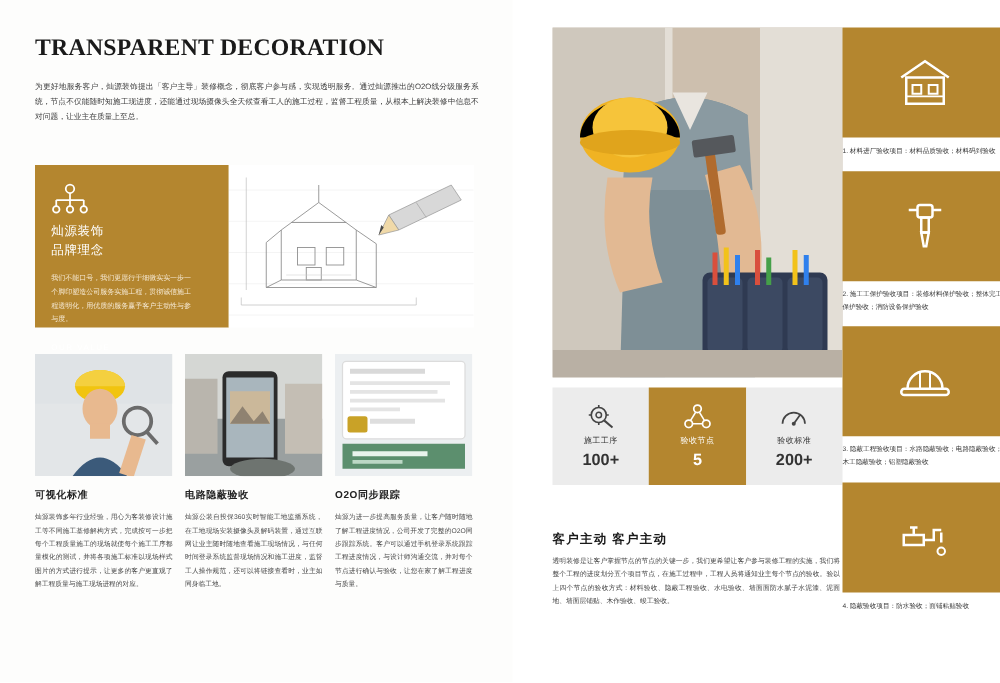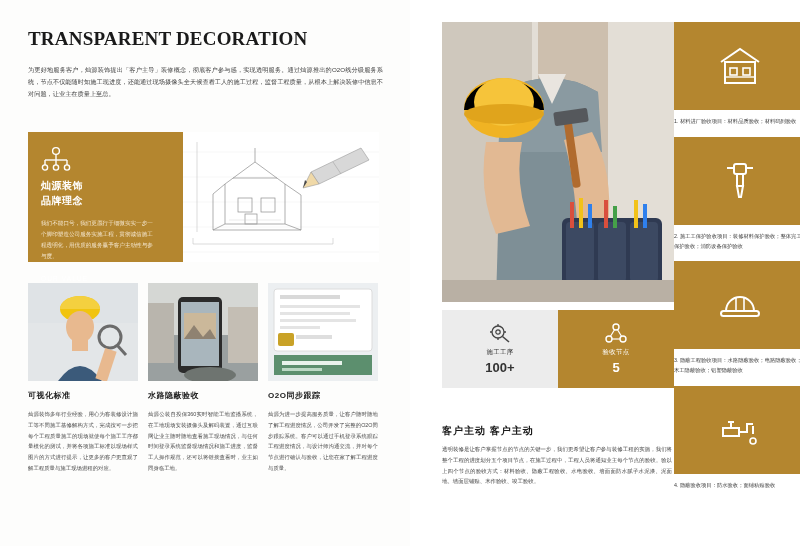--- a/index.html
+++ b/index.html
@@ -54,21 +54,21 @@
     background: #b4862f;
     padding: 14px 13px;
     color: #fff;
   }
   .banner-icon {
     width: 30px; height: 26px;
     margin-bottom: 6px;
   }
   .banner-title {
     font-size: 10px;
-    font-weight: bold;
+    font-weight: normal;
     line-height: 1.5;
     letter-spacing: 0.5px;
   }
   .banner-text {
     margin-top: 10px;
     font-size: 5.6px;
     line-height: 1.95;
     color: #f4e7d0;
     width: 115px;
   }
@@ -300,21 +300,21 @@
             <rect x="0" y="52" width="110" height="46" fill="#9aa0a0"></rect>
             <rect x="30" y="14" width="44" height="76" rx="5" fill="#2b2b2b"></rect>
             <rect x="33" y="19" width="38" height="64" fill="#a9b6bd"></rect>
             <rect x="36" y="30" width="32" height="26" fill="#cbb89a"></rect>
             <path d="M36 56 l10 -14 l9 12 l7 -8 l6 10 z" fill="#8f8271"></path>
             <rect x="0" y="20" width="26" height="60" fill="#b9b5ad"></rect>
             <rect x="80" y="24" width="30" height="56" fill="#c4beb4"></rect>
             <ellipse cx="62" cy="92" rx="26" ry="8" fill="#6e7470"></ellipse>
           </svg>
         </div>
-        <div class="col-cap">水路隐蔽验收</div>
+        <div class="col-cap">电路隐蔽验收</div>
         <div class="col-body">灿源公装自投保360实时智能工地监播系统，在工地现场安装摄像头及解码装置，通过互联网让业主随时随地查看施工现场情况，与任何时间登录系统监督现场情况和施工进度，监督工人操作规范，还可以将链接查看时，业主如同身临工地。</div>
       </div>
 
       <div class="col">
         <div class="col-photo">
           <svg width="110" height="98" viewBox="0 0 110 98">
             <rect width="110" height="98" fill="#eceff1"></rect>
             <rect x="6" y="6" width="98" height="62" rx="3" fill="#ffffff" stroke="#dcdcdc"></rect>
             <rect x="12" y="12" width="60" height="4" fill="#d9d9d9"></rect>
             <rect x="12" y="22" width="80" height="3" fill="#e4e4e4"></rect>
@@ -402,20 +402,31 @@
             <circle cx="4" cy="16" r="3" fill="none" stroke="#fff" stroke-width="1.4"></circle>
             <circle cx="18" cy="16" r="3" fill="none" stroke="#fff" stroke-width="1.4"></circle>
             <line x1="9.5" y1="6.8" x2="5.5" y2="13.3" stroke="#fff" stroke-width="1.2"></line>
             <line x1="12.5" y1="6.8" x2="16.5" y2="13.3" stroke="#fff" stroke-width="1.2"></line>
             <line x1="7" y1="16" x2="15" y2="16" stroke="#fff" stroke-width="1.2"></line>
           </svg>
         </div>
         <div class="stat-label">验收节点</div>
         <div class="stat-value">5</div>
       </div>
+      <div class="stat">
+        <div class="stat-icon">
+          <svg width="22" height="20" viewBox="0 0 22 20">
+            <path d="M2 16 a9 9 0 0 1 18 0" fill="none" stroke="#444" stroke-width="1.4"></path>
+            <line x1="11" y1="16" x2="16" y2="9" stroke="#444" stroke-width="1.4"></line>
+            <circle cx="11" cy="16" r="1.6" fill="#444"></circle>
+          </svg>
+        </div>
+        <div class="stat-label">验收标准</div>
+        <div class="stat-value">200+</div>
+      </div>
     </div>
 
     <div class="rp-heading">客户主动 客户主动</div>
     <div class="rp-body">透明装修是让客户掌握节点的节点的关键一步，我们更希望让客户参与装修工程的实施，我们将整个工程的进度划分五个项目节点，在施工过程中，工程人员将通知业主每个节点的验收。验以上四个节点的验收方式：材料验收、隐蔽工程验收、水电验收、墙面面防水腻子水泥漆、泥面地、墙面层铺贴、木作验收、竣工验收。</div>
 
     <div class="tiles" style="left:244px;">
       <div class="tile-wrap">
         <div class="tile">
           <svg width="46" height="40" viewBox="0 0 46 40">
             <polyline points="4,16 23,3 42,16" fill="none" stroke="#fff" stroke-width="2"></polyline>

